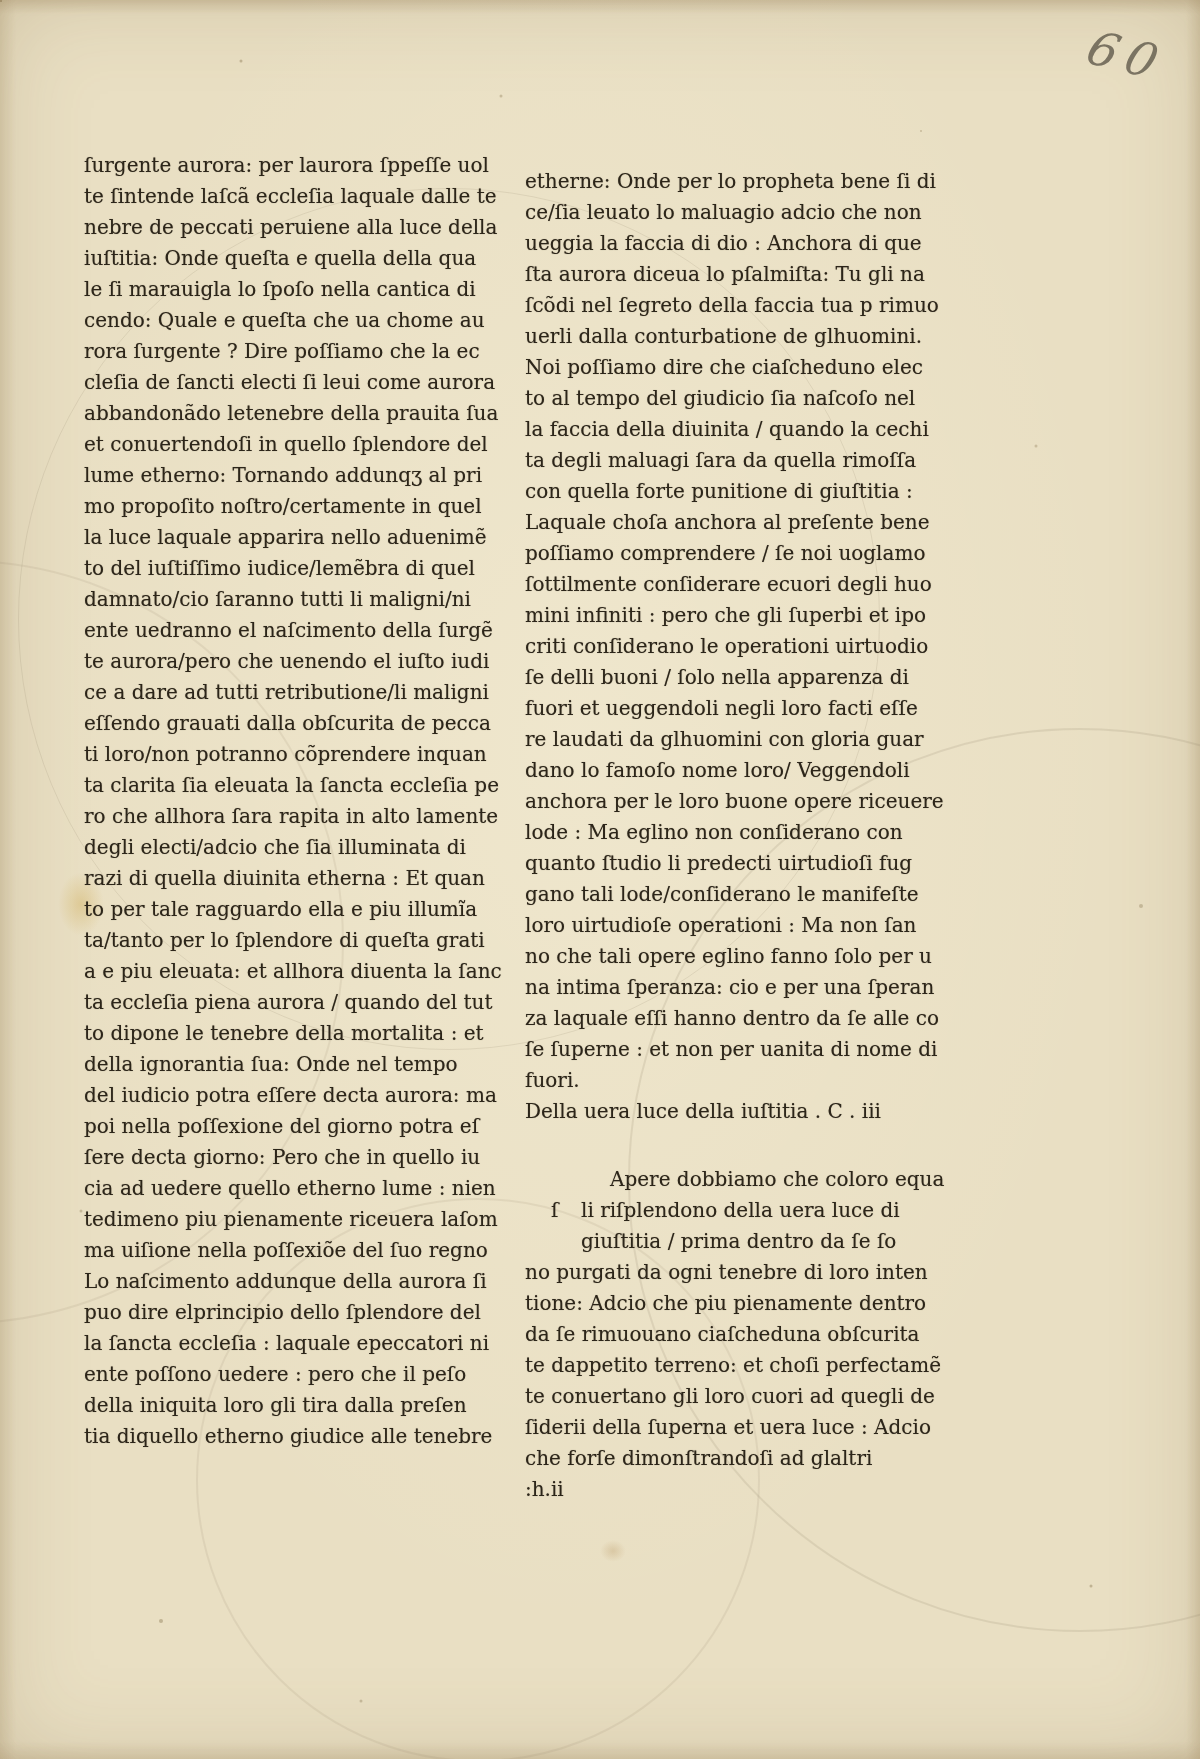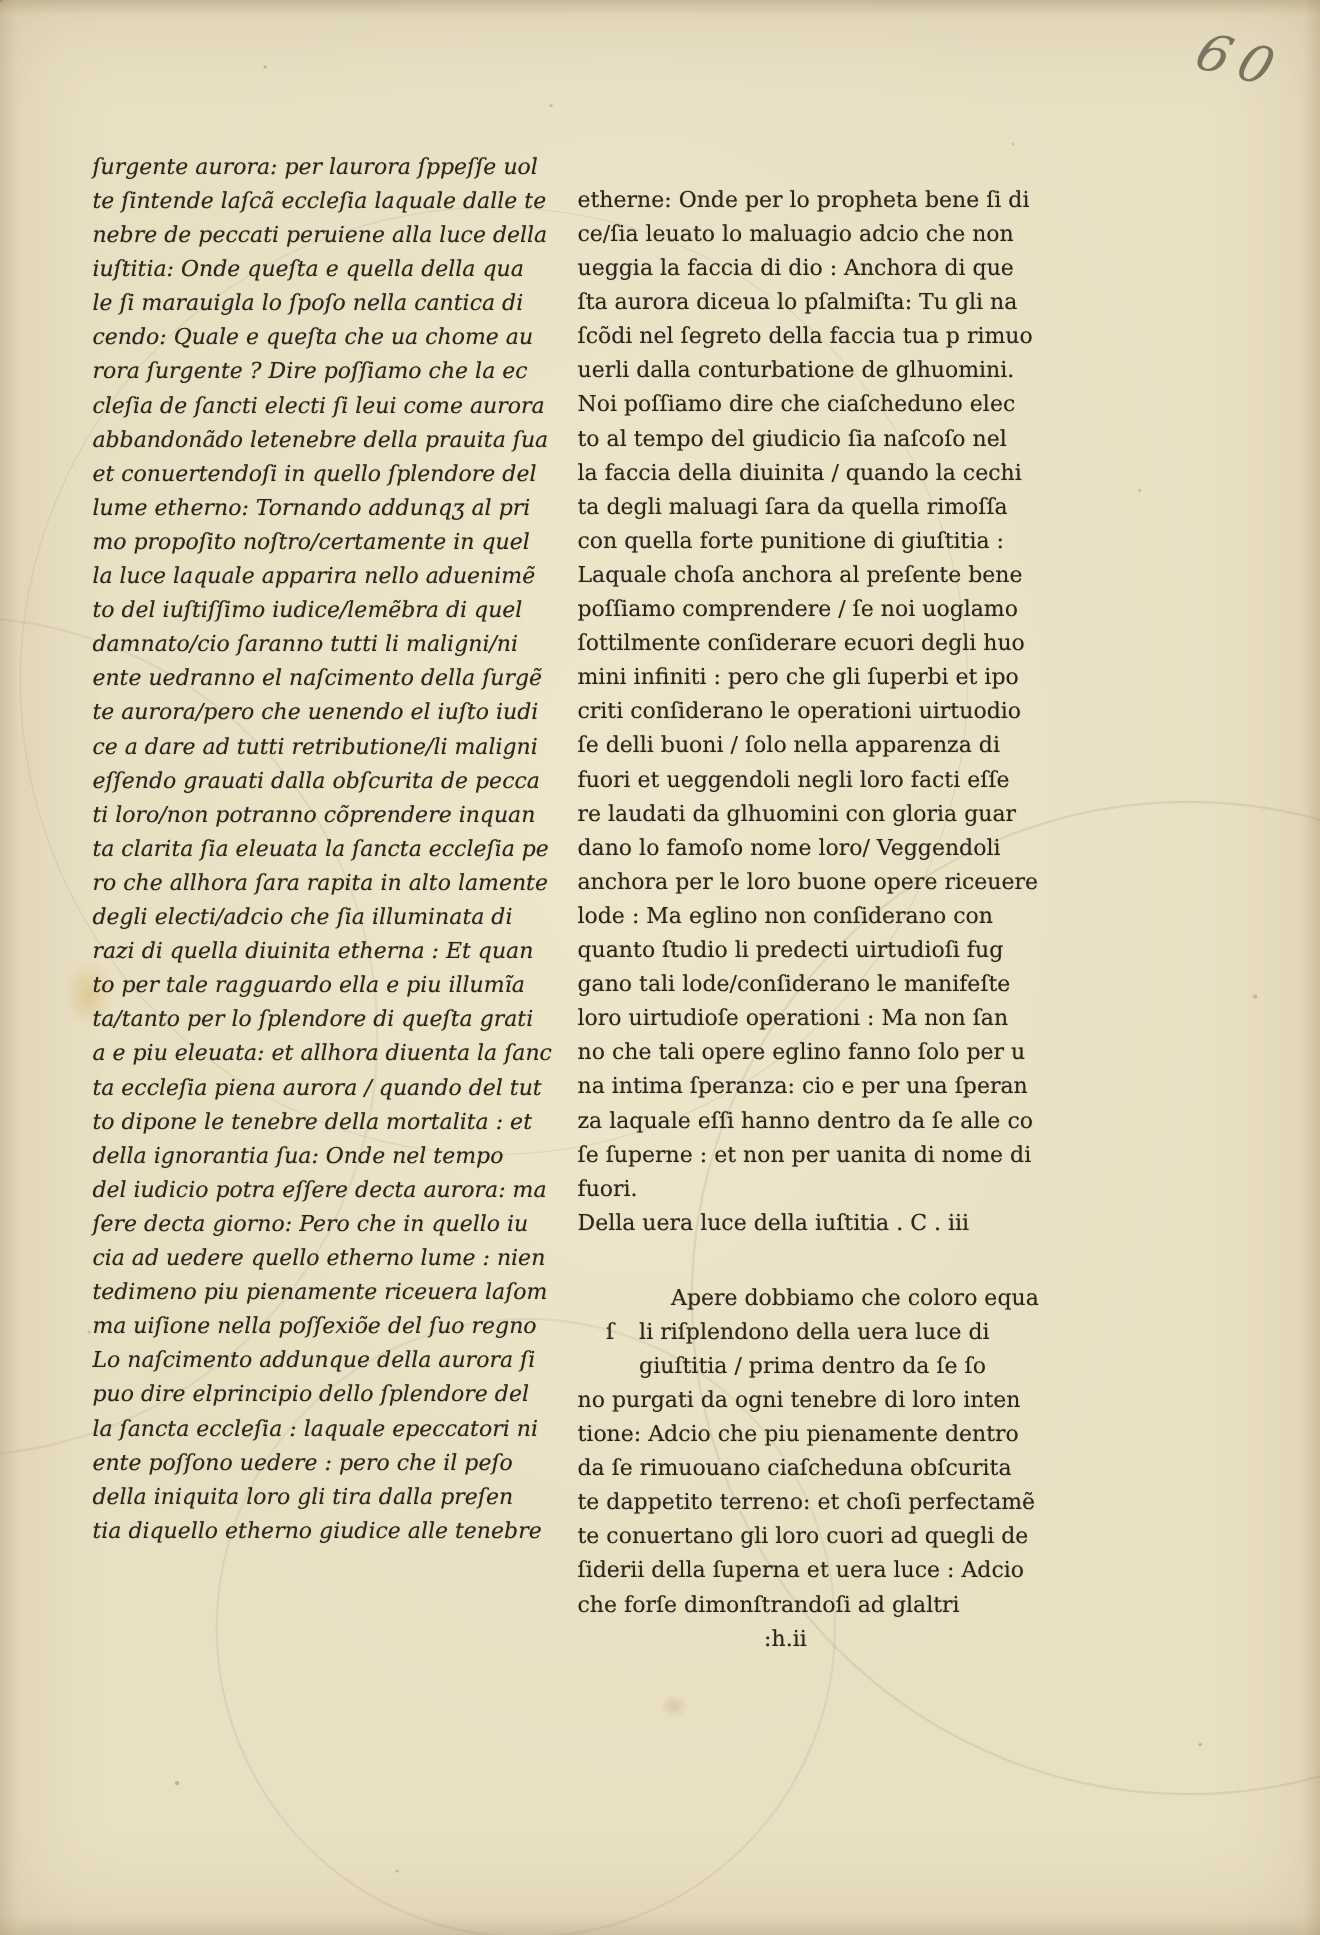--- a/index.html
+++ b/index.html
@@ -57,32 +57,32 @@
     font-size:47px;font-style:italic;
     color:rgba(92,86,72,0.78);
     transform:rotate(14deg) skewX(-6deg);
     letter-spacing:9px;
   }
   .col{
     position:absolute;
     font-size:20px;color:#2c2519;
     text-shadow:0 0 1px rgba(44,37,25,0.4);
   }
-  .col.left{left:84px;top:136px;width:404px;font-style:italic;}
+  .col.left{left:84px;top:150px;width:404px;}
   .col.right{left:525px;top:166px;width:426px;}
   .tline{height:31px;line-height:31px;white-space:nowrap;}
   .heading-line{height:31px;line-height:31px;white-space:nowrap;}
   .chapter-open{position:relative;margin-top:37px;padding-left:56px;}
   .chapter-open .tline:first-child{padding-left:29px;}
   .guide-letter{
     position:absolute;left:26px;top:34px;
     font-size:20px;color:#2c2519;
   }
   .signature{
-    height:31px;line-height:31px;text-align:center;padding-right:48px;
+    height:31px;line-height:31px;text-align:left;padding-right:48px;
     white-space:nowrap;
   }
 </style>
 </head>
 <body>
 
 <div class="page">
 
   <div class="wm c1"></div>
   <div class="wm c2"></div>
@@ -119,20 +119,21 @@
       <div class="tline">ro che allhora ſara rapita in alto lamente</div>
       <div class="tline">degli electi/adcio che ſia  illuminata  di</div>
       <div class="tline">razi di quella diuinita etherna : Et quan</div>
       <div class="tline">to per tale ragguardo  ella e piu  illumĩa</div>
       <div class="tline">ta/tanto per lo ſplendore di queſta grati</div>
       <div class="tline">a e piu eleuata: et allhora diuenta la ſanc</div>
       <div class="tline">ta eccleſia piena aurora / quando del tut</div>
       <div class="tline">to dipone le tenebre  della  mortalita : et</div>
       <div class="tline">della ignorantia ſua:  Onde nel  tempo</div>
       <div class="tline">del iudicio potra eſſere decta aurora: ma</div>
+      <div class="tline">poi nella poſſexione del giorno  potra eſ</div>
       <div class="tline">ſere decta giorno: Pero che  in quello  iu</div>
       <div class="tline">cia ad uedere quello etherno lume : nien</div>
       <div class="tline">tedimeno piu pienamente riceuera laſom</div>
       <div class="tline">ma uiſione nella poſſexiõe del ſuo regno</div>
       <div class="tline">Lo naſcimento addunque della aurora ſi</div>
       <div class="tline">puo dire elprincipio dello ſplendore del</div>
       <div class="tline">la ſancta eccleſia  :  laquale epeccatori  ni</div>
       <div class="tline">ente poſſono uedere  :  pero che  il peſo</div>
       <div class="tline">della iniquita  loro  gli tira  dalla  preſen</div>
       <div class="tline">tia diquello etherno giudice alle tenebre</div>

